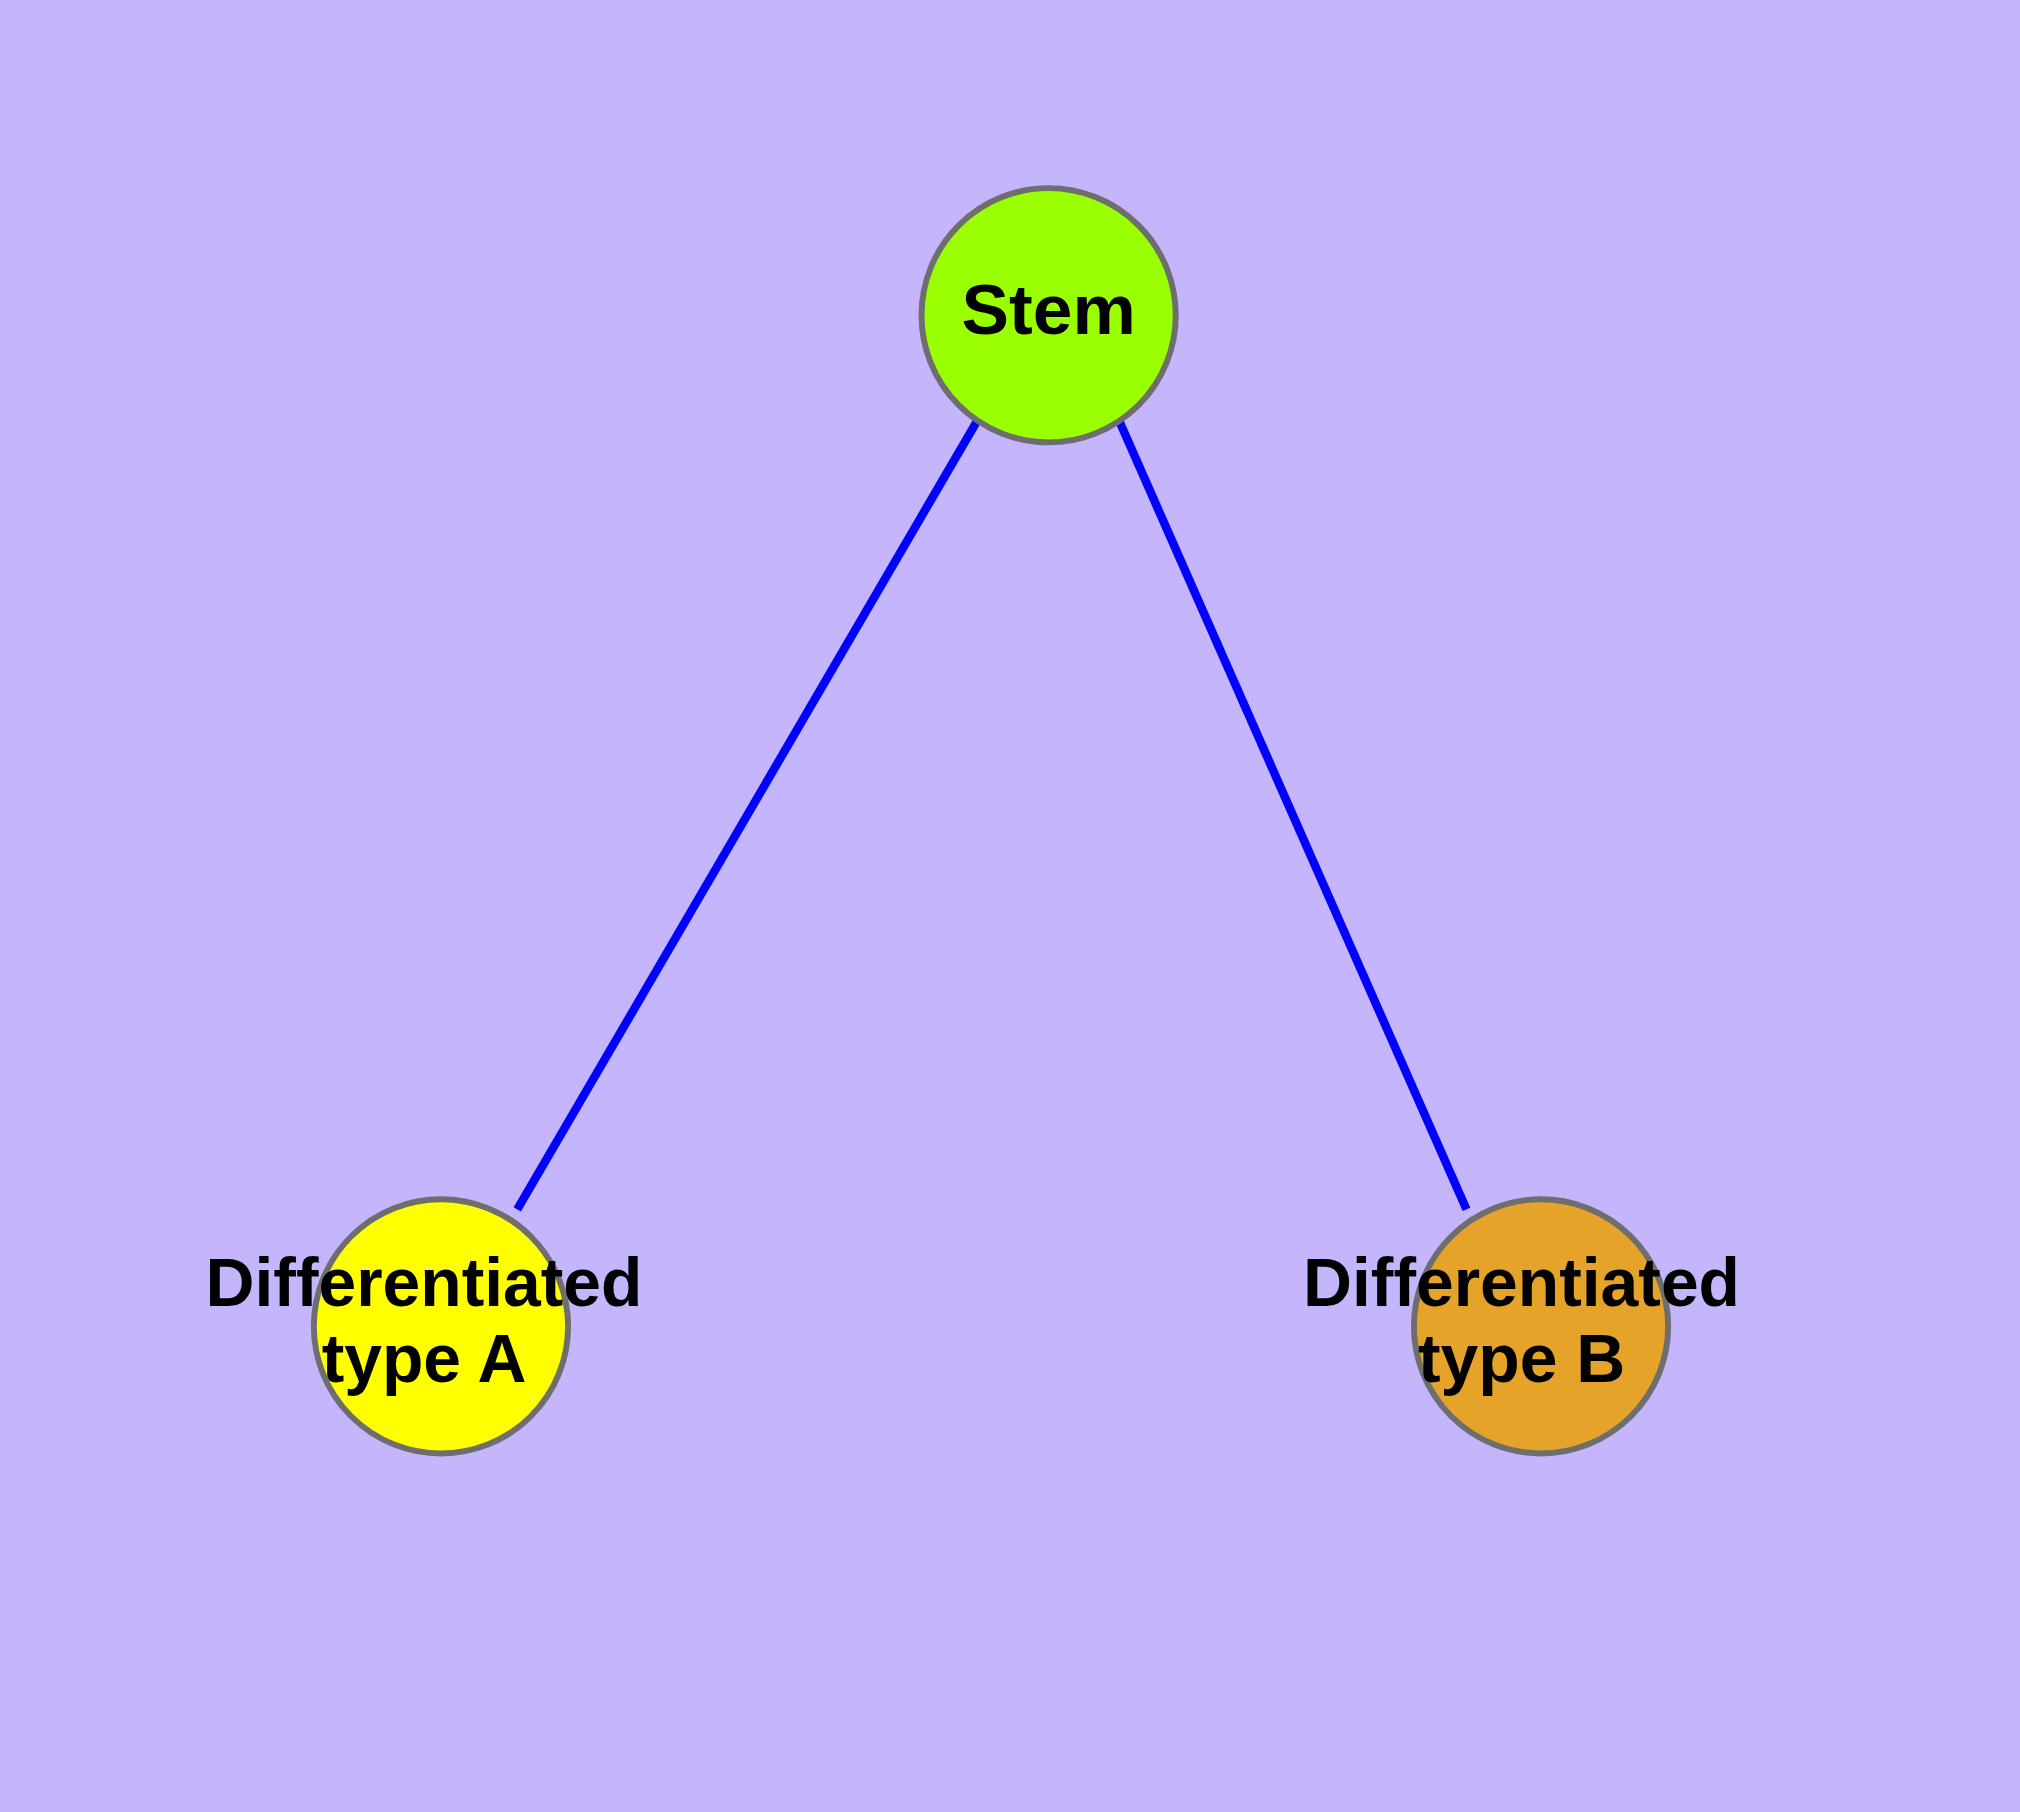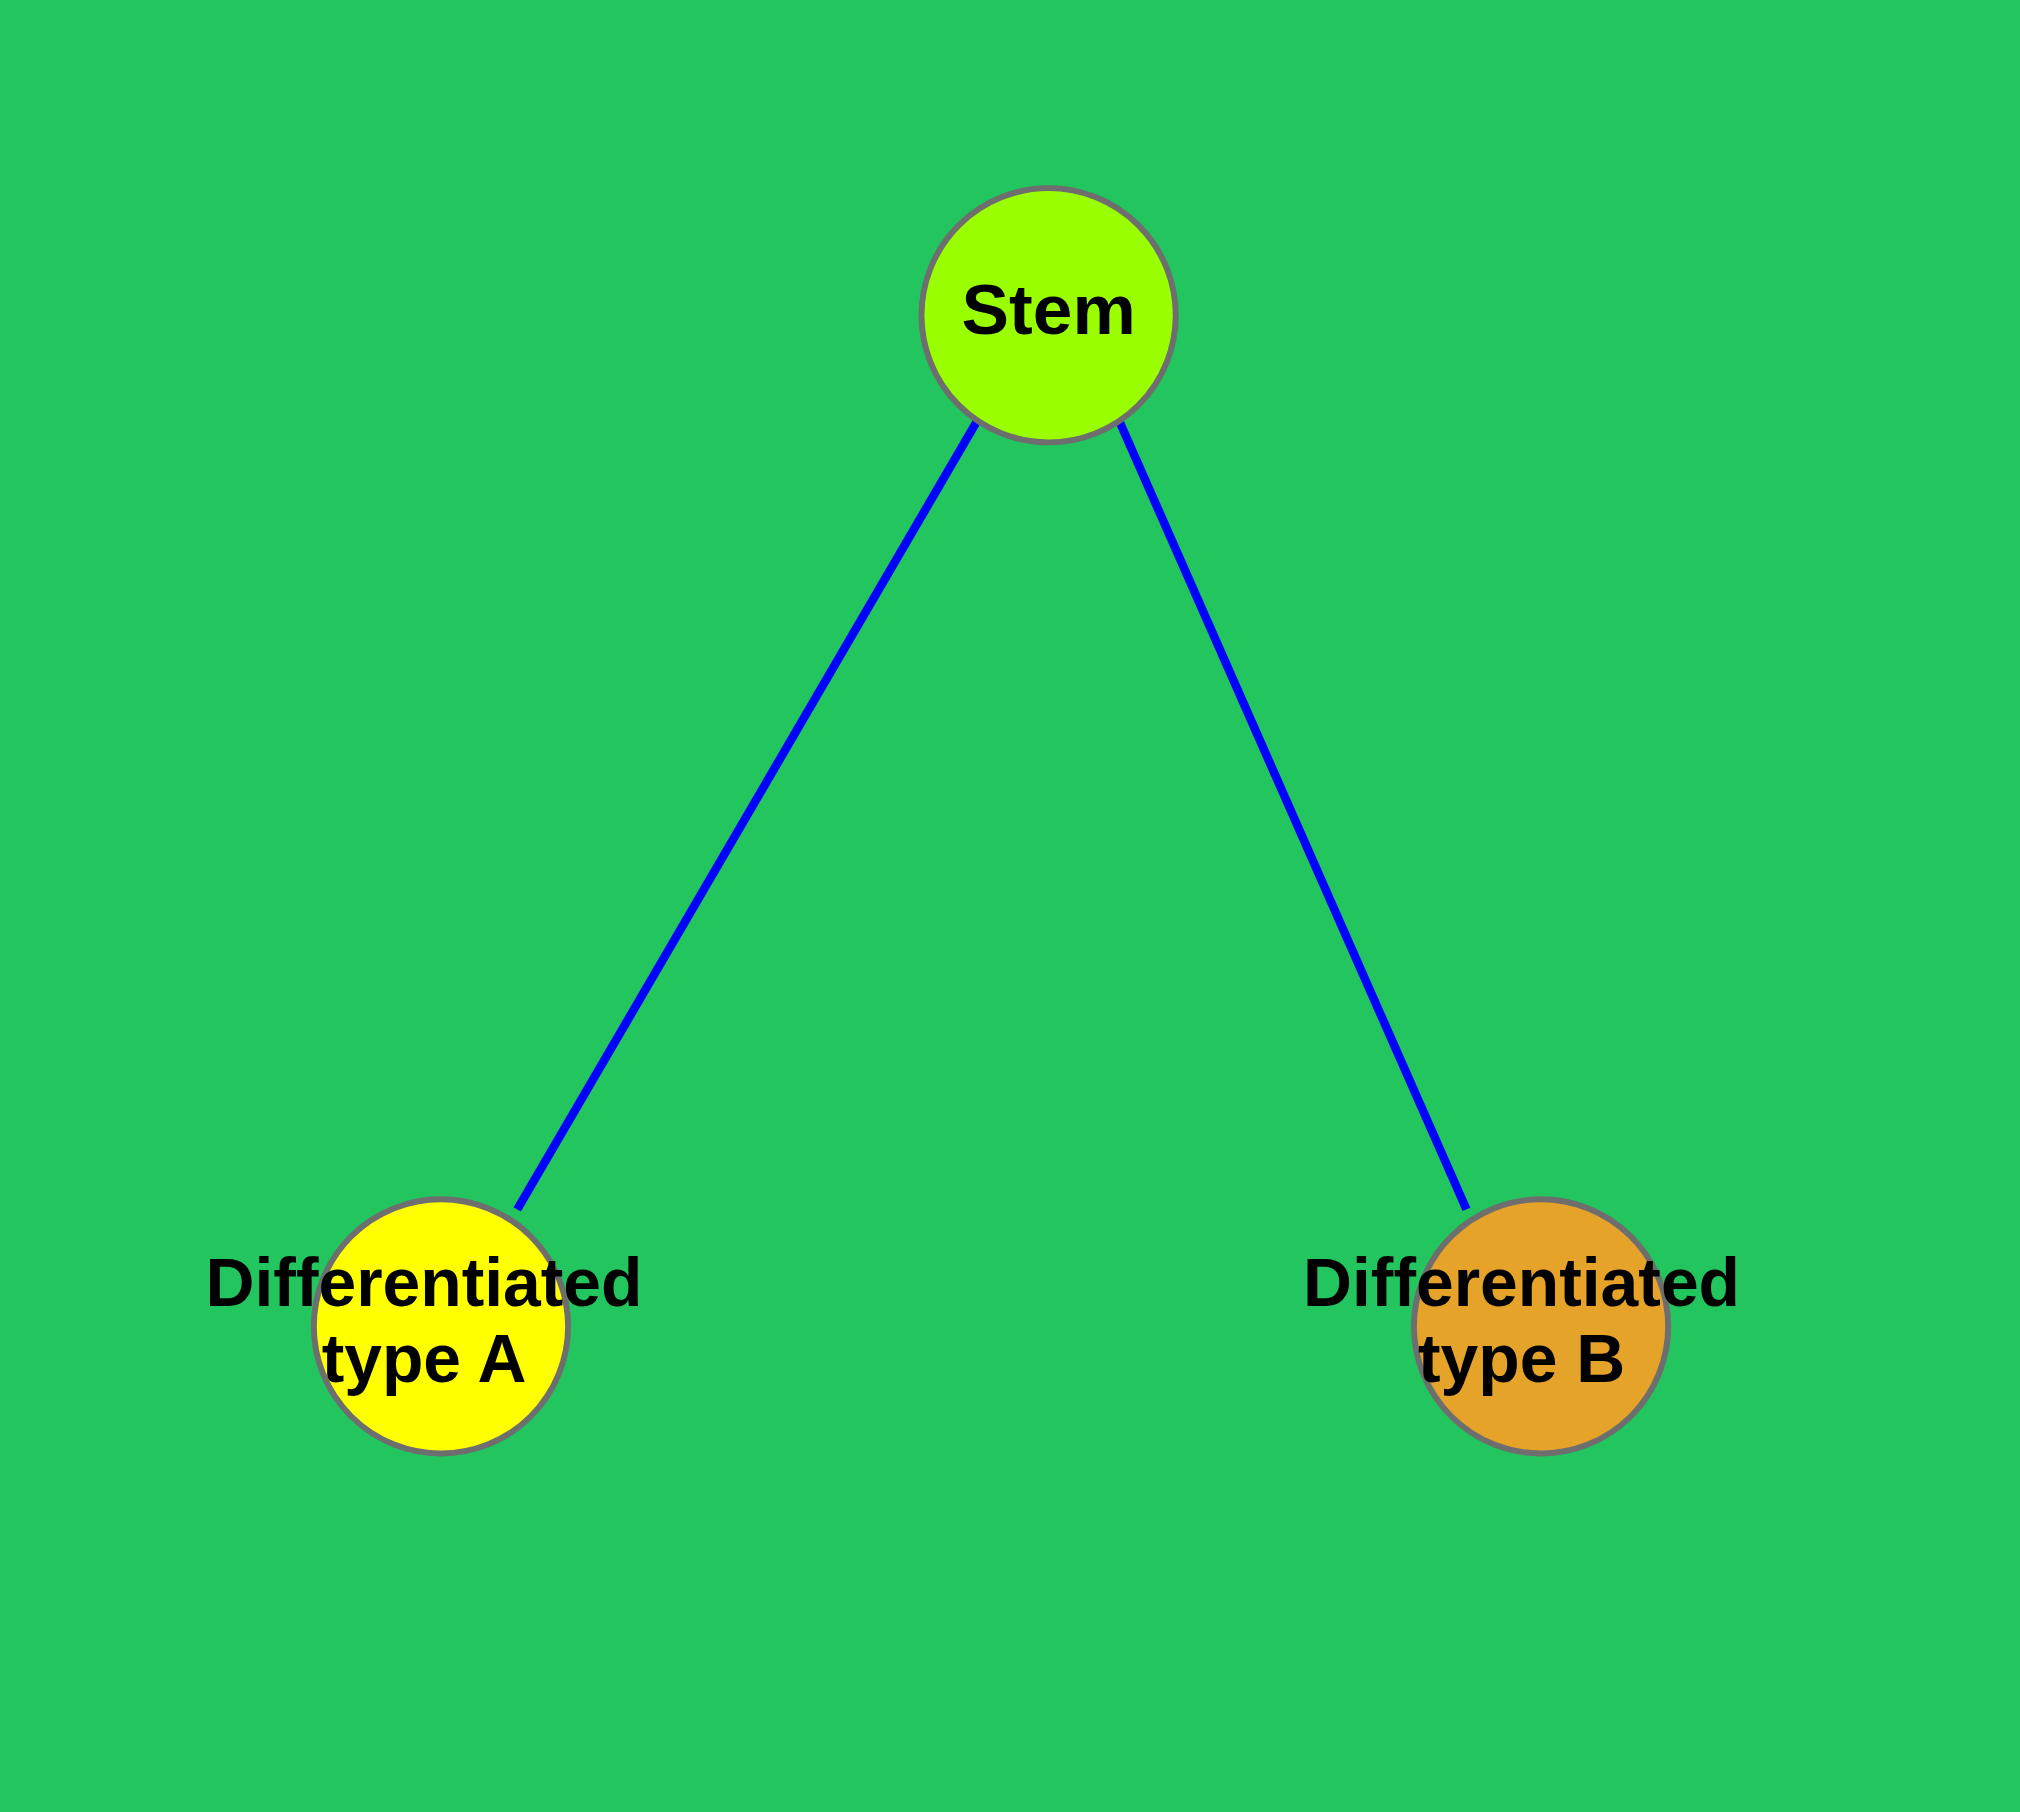--- a/index.html
+++ b/index.html
@@ -36,21 +36,21 @@
   .node-label-root {
     font-size: 84px;
   }
   .node-label-leaf {
     font-size: 80px;
   }
 </style>
 </head>
 <body>
 
-<div id="graph-canvas" style="background: #22c55e;">
+<div id="graph-canvas" style="background: #c4b5fd;">
   <svg id="graph-svg" viewBox="0 0 2384 2138" xmlns="http://www.w3.org/2000/svg">
 
     <g>
       <line id="edge-0" x1="1153" y1="496" x2="610" y2="1427" stroke="#0000ff" stroke-width="10" stroke-linecap="butt"></line>
       <line id="edge-1" x1="1320" y1="496" x2="1730" y2="1427" stroke="#0000ff" stroke-width="10" stroke-linecap="butt"></line>
     </g>
 
     <g>
       <circle id="node-0" cx="1237" cy="372" r="150" fill="#9aff00" stroke="#6e6e6e" stroke-width="7"></circle>
       <circle id="node-1" cx="520" cy="1565" r="150" fill="#ffff00" stroke="#6e6e6e" stroke-width="7"></circle>

